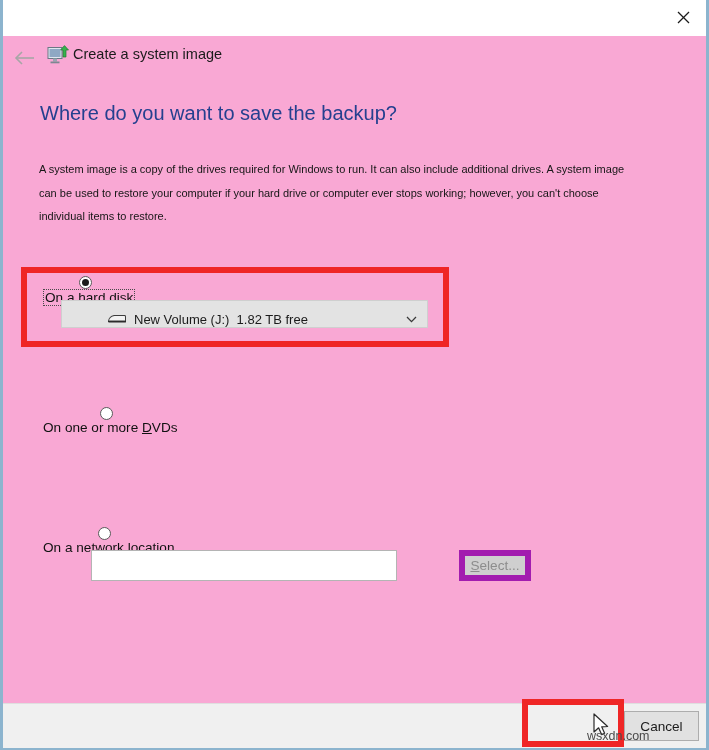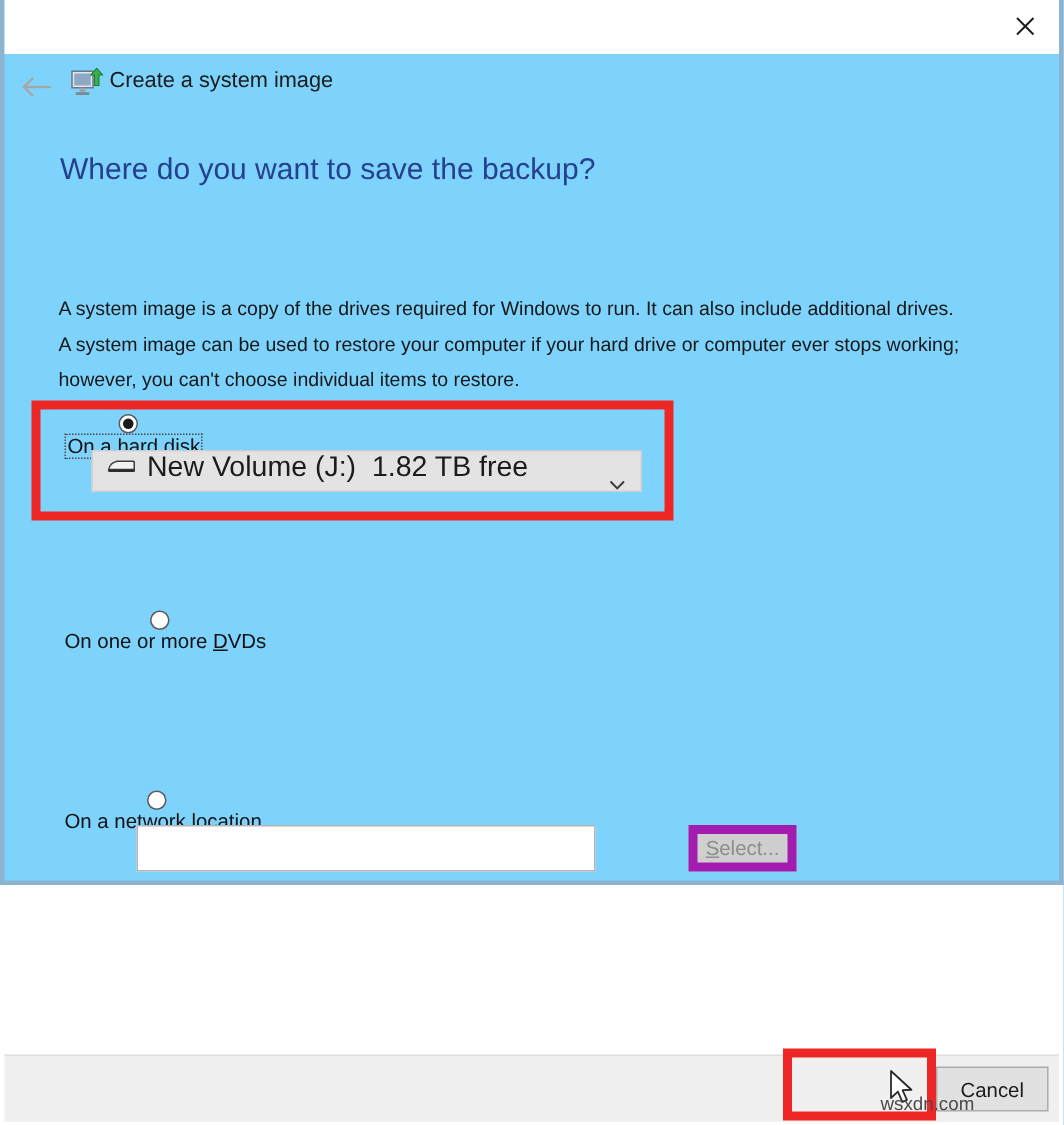--- a/index.html
+++ b/index.html
@@ -11,25 +11,25 @@
     height: 750px;
     background: #ffffff;
     font-family: "Liberation Sans", sans-serif;
     overflow: hidden;
   }
 
   #window {
     position: absolute;
     left: 0; top: 0;
     width: 709px;
-    height: 590px;
+    height: 750px;
     box-sizing: border-box;
     border: 3px solid #8cb4ce;
     border-top: none;
-    background: #7dd3fc;
+    background: #f9a8d4;
   }
 
   
   #titlebar {
     position: absolute;
     left: 0; top: 0;
     width: 703px;
     height: 36px;
     background: #ffffff;
   }
@@ -79,24 +79,23 @@
     position: absolute;
     left: 37px; top: 102px;
     font-size: 20px;
     color: #25408f;
     white-space: nowrap;
   }
   #description {
     position: absolute;
     left: 36px; top: 158px;
     width: 602px;
-    font-size: 13px;
+    font-size: 11px;
     line-height: 23.5px;
     color: #161616;
-    margin-top: 36px;
   }
 
   
   .option-label {
     position: absolute;
     font-size: 13.6px;
     color: #111111;
     white-space: nowrap;
     display: flex;
     align-items: center;
@@ -131,24 +130,25 @@
   }
   .u { text-decoration: underline; }
 
   
   .combo {
     position: absolute;
     box-sizing: border-box;
     background: #e3e3e3;
     border: 1px solid #cfcfcf;
     display: flex;
-    align-items: flex-start;
-    font-size: 19px;
+    align-items: flex-end;
+    font-size: 13px;
     color: #1b1b1b;
     cursor: default;
+    padding-left: 36px;
   }
   .combo .drive-icon {
     width: 22px;
     height: 18px;
     margin-left: 8px;
     margin-right: 6px;
     flex: none;
   }
   .combo .combo-text { white-space: pre; }
   .combo .chev {

